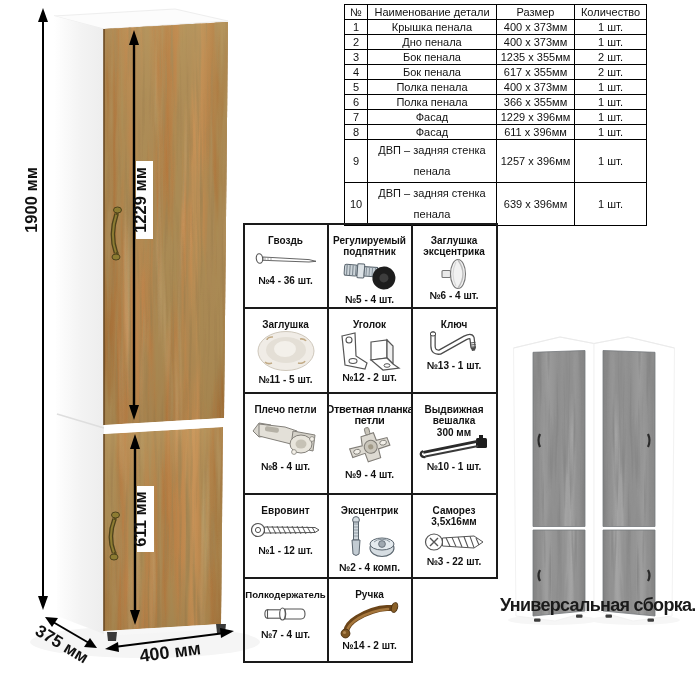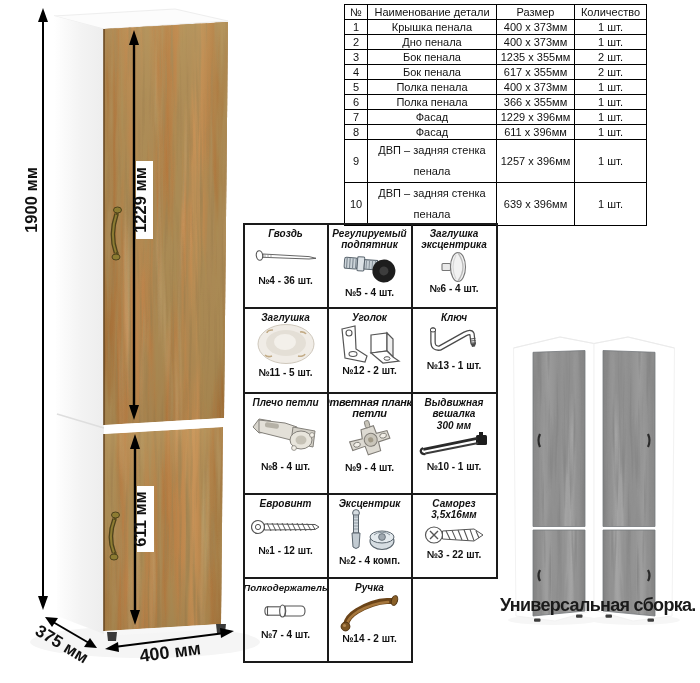--- a/index.html
+++ b/index.html
@@ -12,21 +12,21 @@
     text-align:center;overflow:hidden;white-space:nowrap;}
   #parts td.nm{text-align:center;}
   #parts td.wr{white-space:normal;line-height:21px;}
   
   #hw{position:absolute;left:242.5px;top:222.5px;border-collapse:collapse;
     font-size:10px;font-weight:bold;color:#111;table-layout:fixed;width:253px;}
   #hw td{border:2px solid #1a1a1a;padding:0;text-align:center;vertical-align:top;}
   #hw td.noborder{border:none;}
   .cellwrap{display:flex;flex-direction:column;align-items:center;overflow:hidden;}
   .h1{height:82px}.h2{height:83px}.h3{height:99px}.h4{height:82px}.h5{height:82px}
-  .ttl{line-height:11.5px;padding-top:3px;white-space:nowrap;font-style:italic;}
+  .ttl{line-height:11.5px;padding-top:10px;white-space:nowrap;}
   .cnt{line-height:12px;padding-bottom:20px;}
   .mid{flex:1;display:flex;align-items:center;justify-content:center;}
   #caption{position:absolute;left:500px;top:595px;white-space:nowrap;
     font-size:18px;font-weight:bold;color:#1a1a1a;letter-spacing:-0.7px;}
 </style>
 </head>
 <body>
 
 <svg class="abs" style="left:0;top:0" width="260" height="683" viewBox="0 0 260 683">
   <defs>

